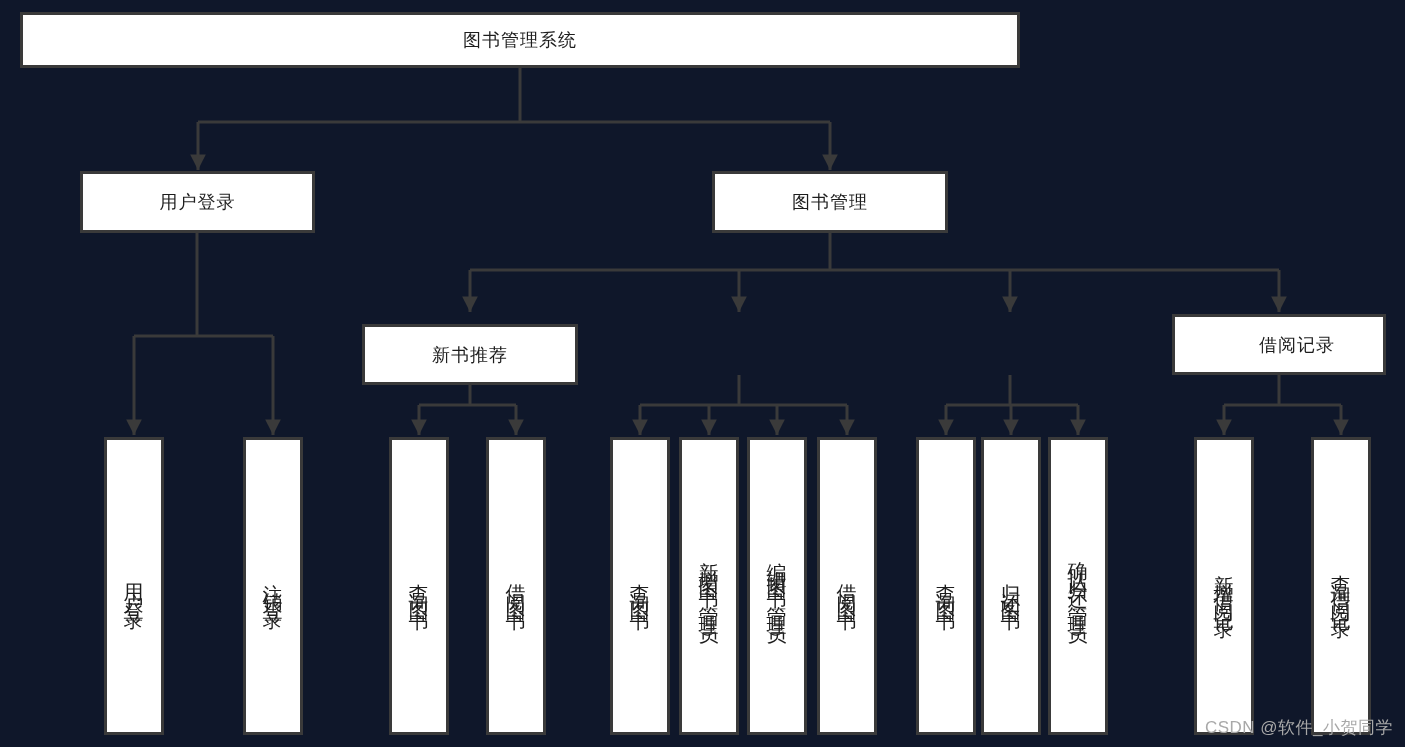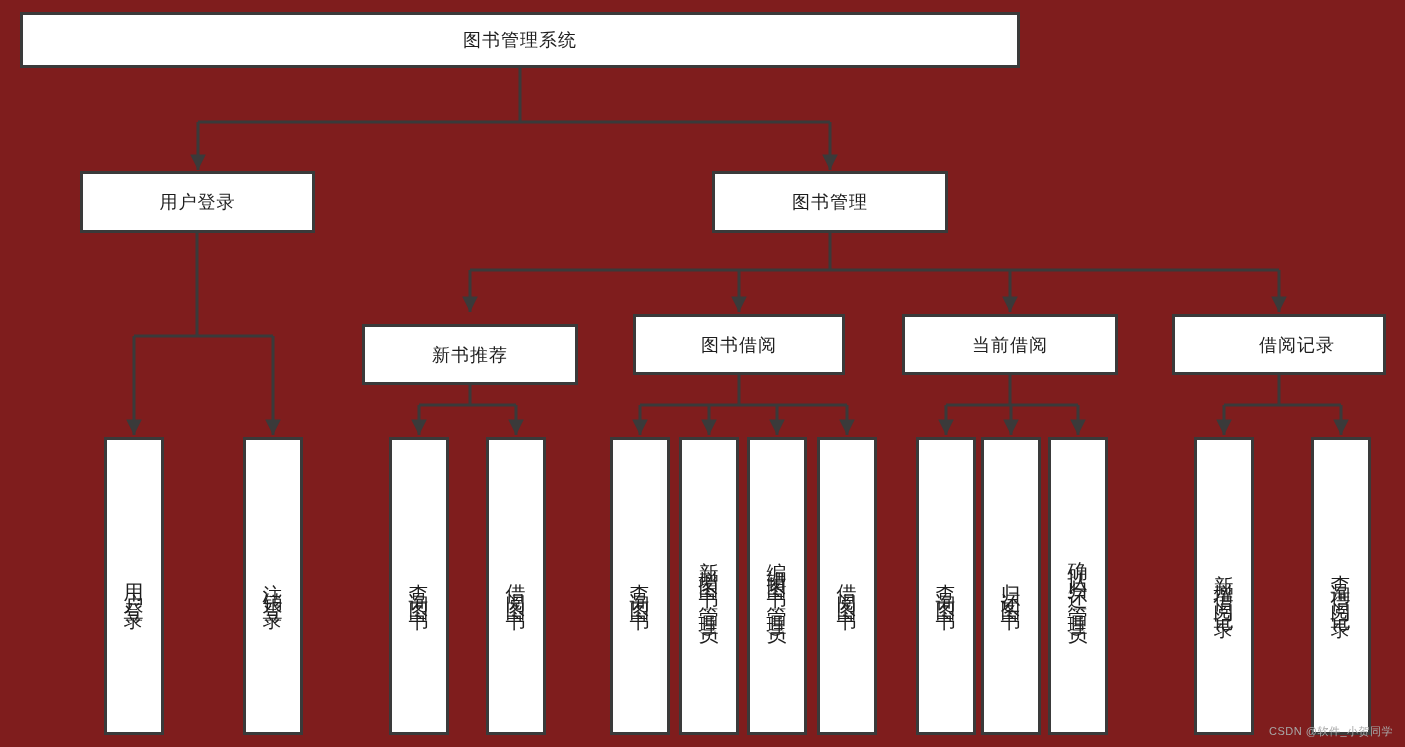--- a/index.html
+++ b/index.html
@@ -5,21 +5,21 @@
   html, body {
     margin: 0;
     padding: 0;
     background: #ffffff;
     font-family: "Liberation Sans", "DejaVu Sans", sans-serif;
   }
   #canvas {
     position: relative;
     width: 1405px;
     height: 747px;
-    background: #7f1d1d;
+    background: #0f172a;
     overflow: hidden;
   }
   #connectors {
     position: absolute;
     left: 0; top: 0;
     width: 1405px; height: 747px;
   }
   .ln {
     fill: none;
     stroke: #3a3a3a;
@@ -56,21 +56,21 @@
     font-size: 20px;
     letter-spacing: 9px;
     color: #1d1d1d;
     line-height: 1;
     white-space: nowrap;
   }
   #watermark {
     position: absolute;
     right: 12px;
     bottom: 8px;
-    font-size: 11px;
+    font-size: 17px;
     color: #a8a8a8;
     letter-spacing: 0.5px;
     white-space: nowrap;
   }
 </style>
 </head>
 <body>
 
 <div id="canvas">
 
@@ -114,22 +114,20 @@
     <path class="ln" d="M1224,405 V435" marker-end="url(#arrow)"></path>
     <path class="ln" d="M1341,405 V435" marker-end="url(#arrow)"></path>
   </svg>
 
   <div class="box root" style="left:20px; top:12px; width:1000px; height:56px;">图书管理系统</div>
 
   <div class="box" style="left:80px; top:171px; width:235px; height:62px;">用户登录</div>
   <div class="box" style="left:712px; top:171px; width:236px; height:62px;">图书管理</div>
 
   <div class="box" style="left:362px; top:324px; width:216px; height:61px;">新书推荐</div>
-  <div class="box" style="left:633px; top:314px; width:212px; height:61px;">图书借阅</div>
-  <div class="box" style="left:902px; top:314px; width:216px; height:61px;">当前借阅</div>
   <div class="box" style="left:1172px; top:314px; width:214px; height:61px;padding-left:36px;">借阅记录</div>
 
   <div class="vbox" style="left:104px;">
     <span>用户登录</span>
   </div>
   <div class="vbox" style="left:243px;">
     <span>注销登录</span>
   </div>
 
   <div class="vbox" style="left:389px;">

